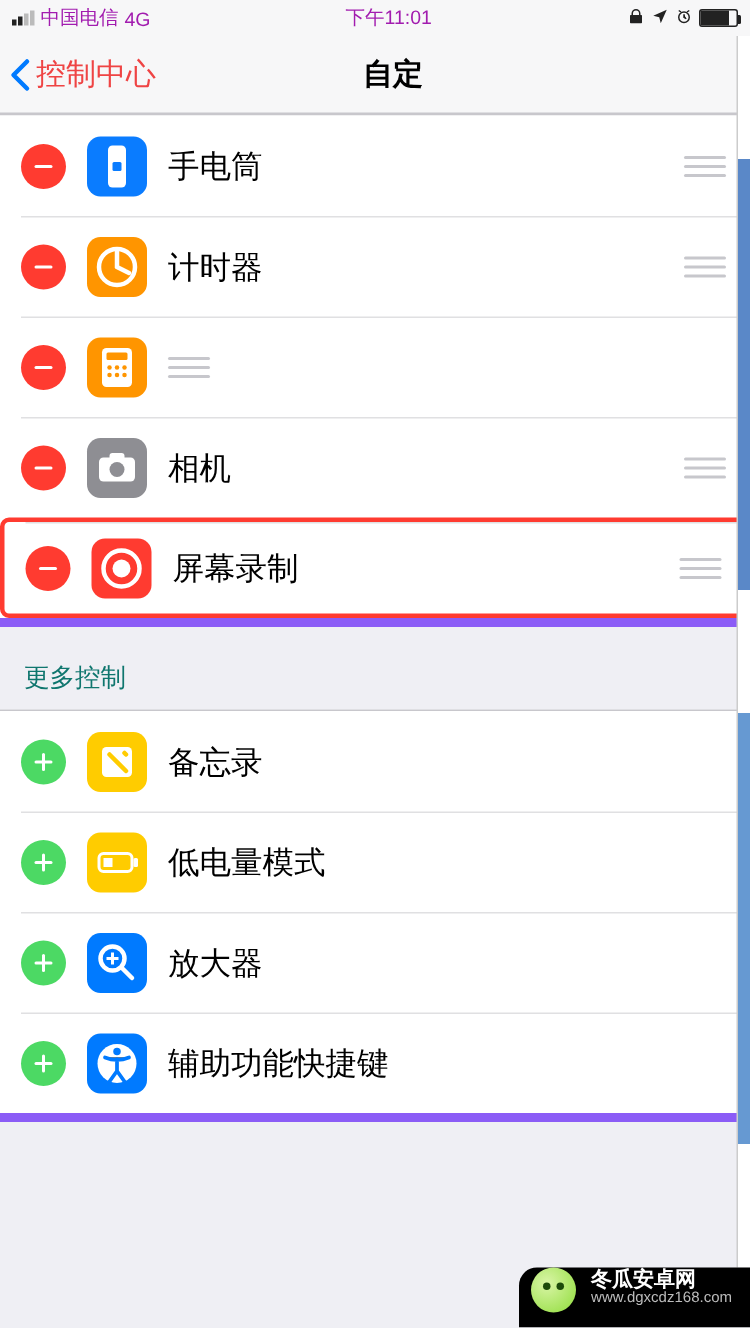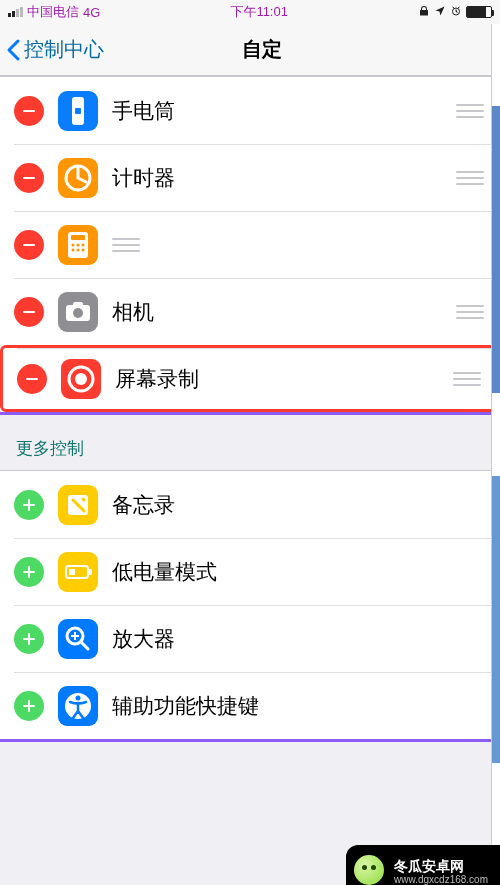--- a/index.html
+++ b/index.html
@@ -39,21 +39,21 @@
   .nav-bar {
     height: 52px;
     background: #f7f7f8;
     border-bottom: 1px solid #c8c7cc;
     display: flex;
     align-items: center;
     position: relative;
   }
   .back-btn {
     display: flex; align-items: center;
-    color: #0369a1;
+    color: #ef4444;
     font-size: 20px;
     padding-left: 6px;
     gap: 2px;
   }
   .back-chevron svg { display:block; }
   .nav-title {
     position: absolute;
     left: 50%; transform: translateX(-50%);
     font-size: 20px;
     font-weight: 600;
@@ -103,37 +103,37 @@
     width: 28px; height: 2px; background: #c7c7cc; border-radius: 1px;
   }
 
   .section-header {
     padding: 22px 16px 10px;
     font-size: 17px;
     color: #0f766e;
   }
   .group {
     border-top: 1px solid #c8c7cc;
-    border-bottom: 3px solid #8b5cf6;
+    border-bottom: 6px solid #8b5cf6;
   }
 
   .highlight-box {
     border: 3px solid #ff3b30;
     border-radius: 6px;
   }
 
   
   .watermark {
     position: absolute;
     right: 0; bottom: 0;
     height: 40px;
     background: #000;
     color: #fff;
     display: flex;
-    align-items: flex-end;
+    align-items: flex-start;
     gap: 10px;
     padding: 0 12px 0 8px;
     border-top-left-radius: 12px;
   }
   .mascot {
     width: 30px; height: 30px; border-radius: 50%;
     background: radial-gradient(circle at 35% 35%, #d9f5a6, #8fdc3a);
     position: relative;
   }
   .mascot::before, .mascot::after {

